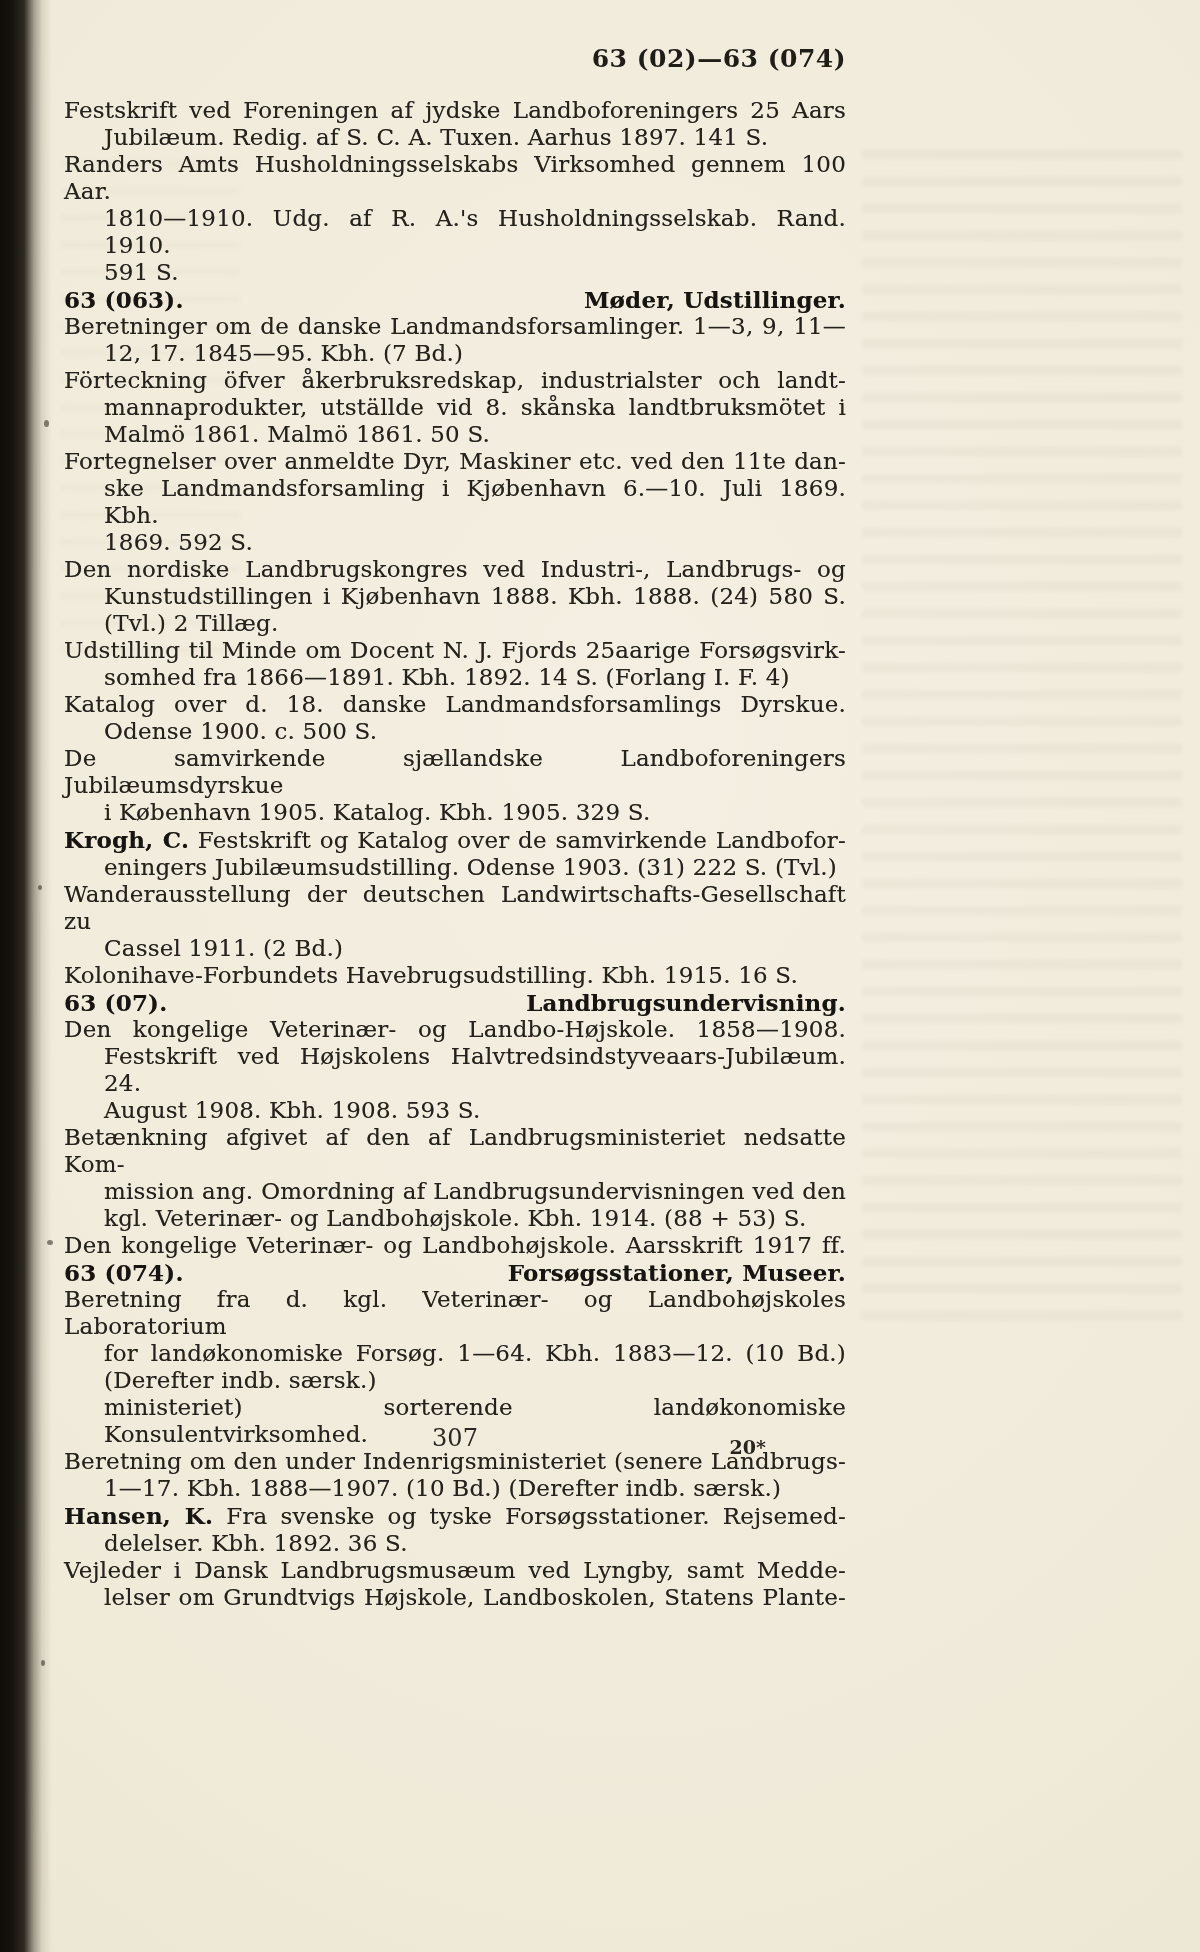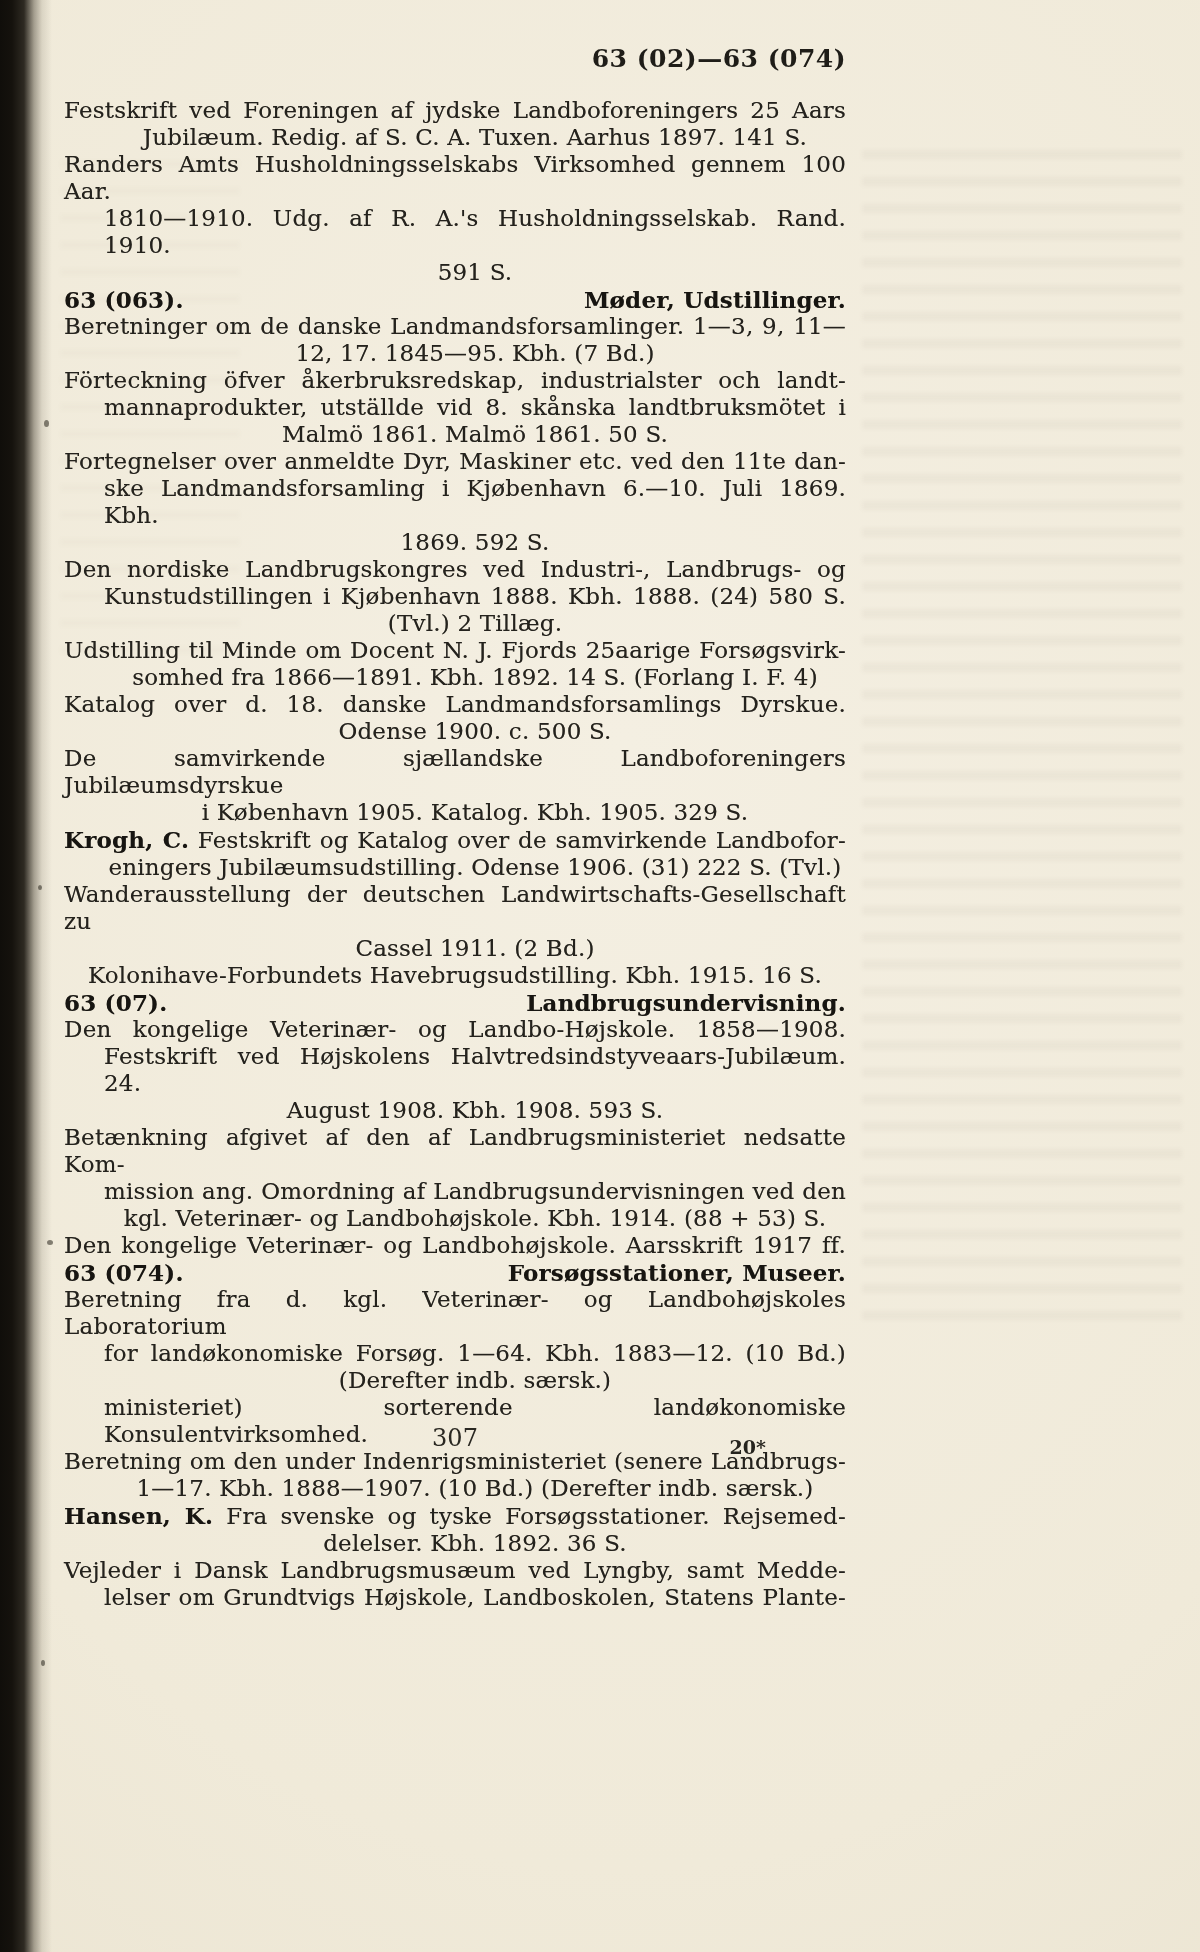--- a/index.html
+++ b/index.html
@@ -73,21 +73,21 @@
     color: #1f1d18;
   }
   .biblio-body {
     margin-top: 23px;
     font-size: 23px;
     line-height: 27px;
     letter-spacing: 0.2px;
     text-shadow: 0 0 0.5px rgba(45,40,32,0.45);
   }
   .line {
-    text-align: center;
+    text-align: left;
   }
   .line.just {
     text-align: justify;
     text-align-last: justify;
   }
   .line.indent {
     padding-left: 40px;
   }
   .line.just.indent {
     
@@ -184,21 +184,21 @@
         <div class="entry">
           <div class="line just">Katalog over d. 18. danske Landmandsforsamlings Dyrskue.</div>
           <div class="line indent">Odense 1900. c. 500 S.</div>
         </div>
         <div class="entry">
           <div class="line just">De samvirkende sjællandske Landboforeningers Jubilæumsdyrskue</div>
           <div class="line indent">i København 1905. Katalog. Kbh. 1905. 329 S.</div>
         </div>
         <div class="entry">
           <div class="line just"><span class="author">Krogh, C.</span> Festskrift og Katalog over de samvirkende Landbofor-</div>
-          <div class="line indent">eningers Jubilæumsudstilling. Odense 1906. (31) 222 S. (Tvl.)</div>
+          <div class="line indent">eningers Jubilæumsudstilling. Odense 1903. (31) 222 S. (Tvl.)</div>
         </div>
         <div class="entry">
           <div class="line just">Wanderausstellung der deutschen Landwirtschafts-Gesellschaft zu</div>
           <div class="line indent">Cassel 1911. (2 Bd.)</div>
         </div>
         <div class="entry">
           <div class="line">Kolonihave-Forbundets Havebrugsudstilling. Kbh. 1915. 16 S.</div>
         </div>
         <div class="section-line">
           <span>63 (07).</span>

